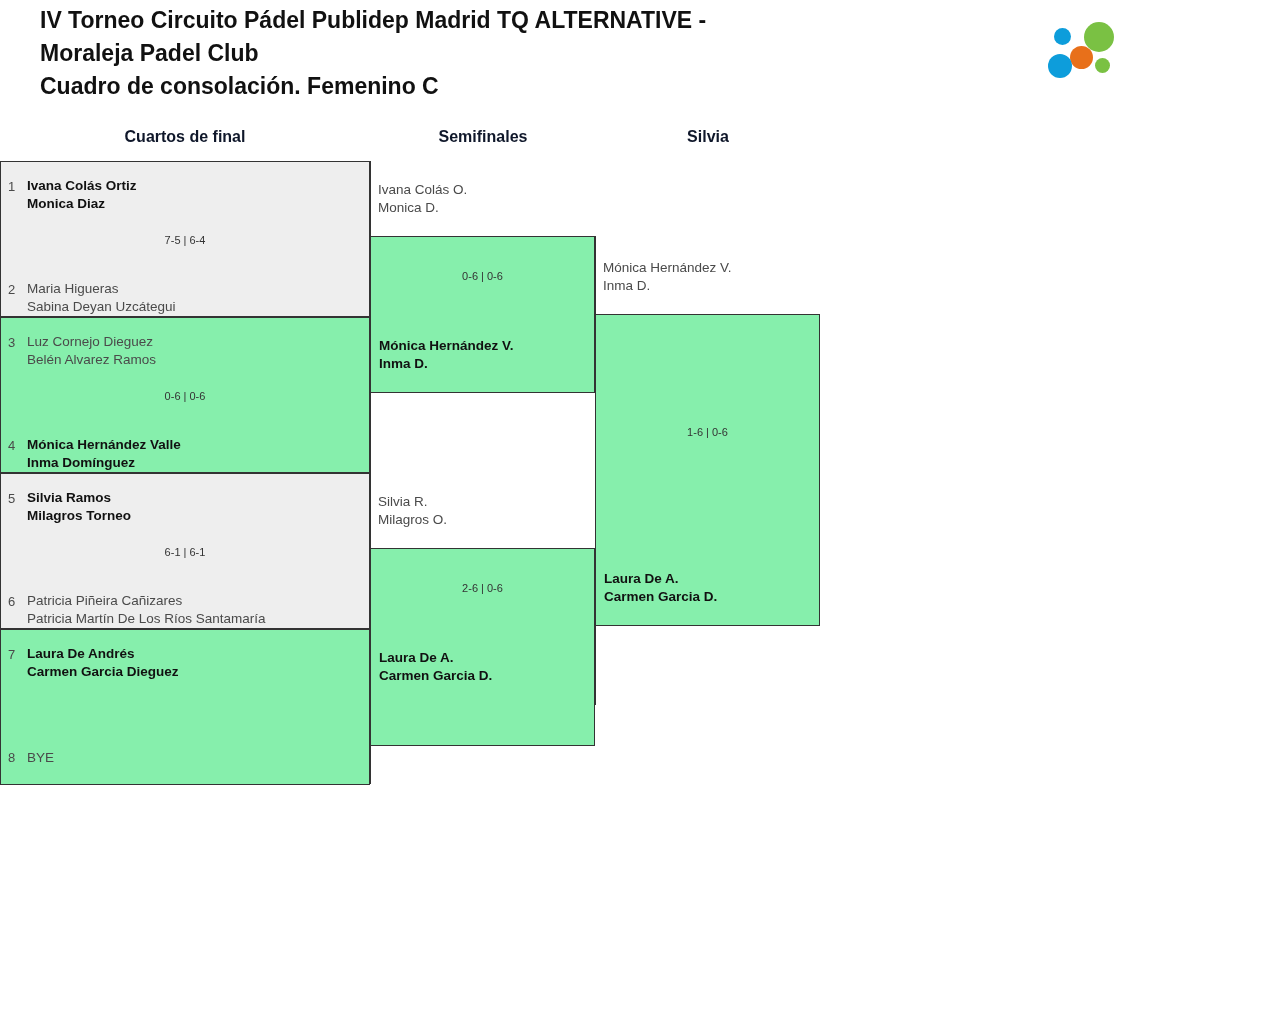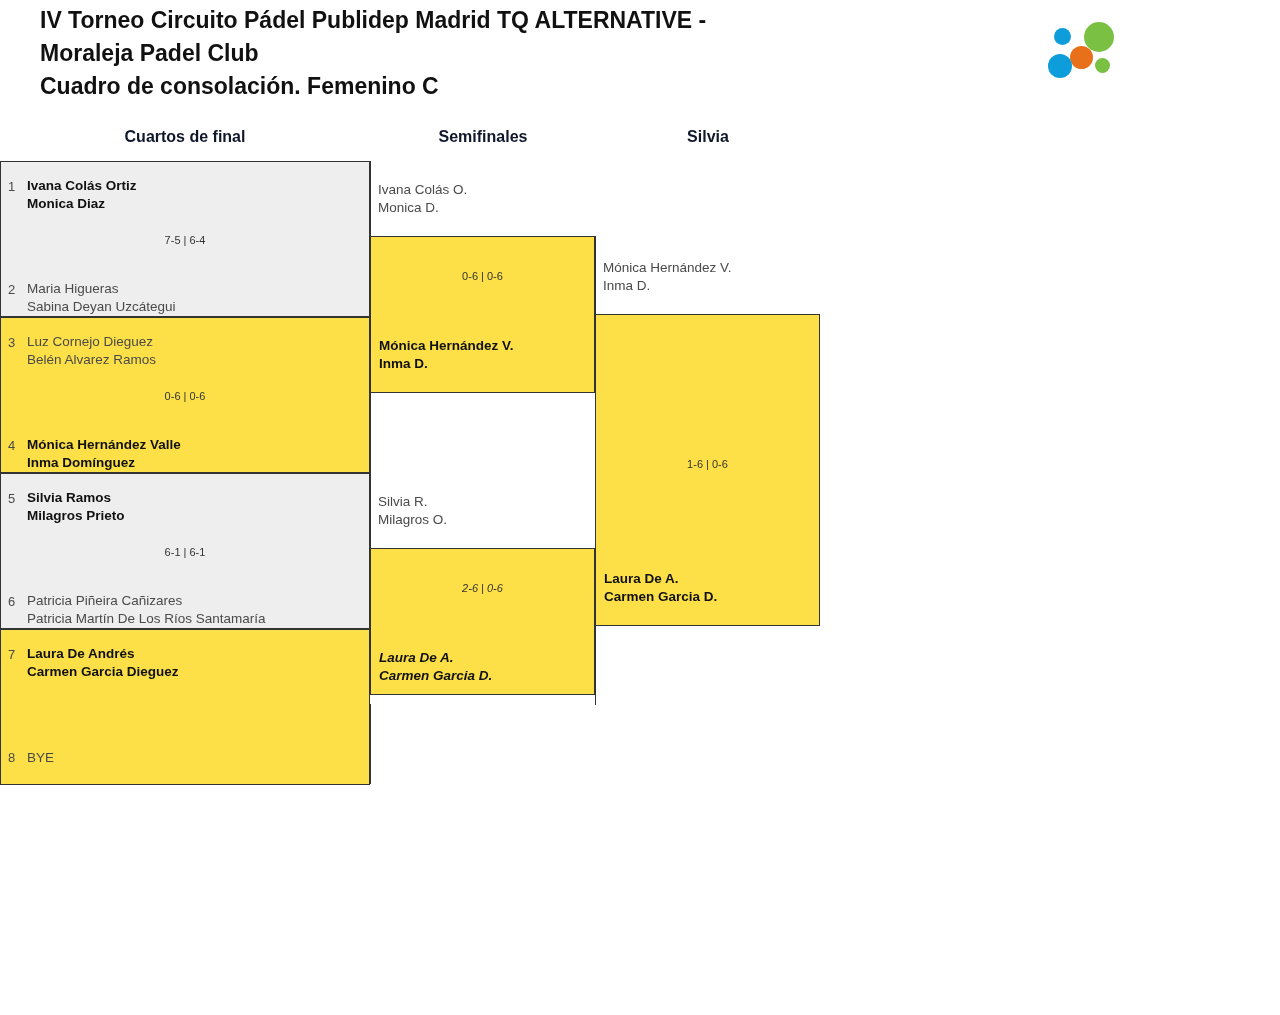--- a/index.html
+++ b/index.html
@@ -41,21 +41,21 @@
     text-align:center;white-space:nowrap;
   }
   #head-r1{left:85px;width:200px;}
   #head-r2{left:383px;width:200px;}
   #head-r3{left:608px;width:200px;}
 
   
   .match{position:absolute;box-sizing:border-box;}
   .match.boxed{border:1px solid #333333;}
   .match.grey{background:#eeeeee;}
-  .match.white{background:#fde047;}
+  .match.white{background:#86efac;}
 
   .seed{
     position:absolute;left:7px;
     font-size:13px;color:#4a4a4a;width:14px;text-align:left;
   }
   .team{position:absolute;left:26px;font-size:13.5px;line-height:18px;white-space:nowrap;}
   .team.win{font-weight:bold;color:#111111;}
   .team.lose{font-weight:normal;color:#4a4a4a;}
   .team .ln{display:block;}
   .score{
@@ -136,21 +136,21 @@
   <div class="team win t-bot">
     <span class="ln">Mónica Hernández Valle</span>
     <span class="ln">Inma Domínguez</span>
   </div>
 </div>
 
 <div class="match boxed grey r1" style="top:473px;">
   <div class="seed s-top">5</div>
   <div class="team win t-top">
     <span class="ln">Silvia Ramos</span>
-    <span class="ln">Milagros Prieto</span>
+    <span class="ln">Milagros Torneo</span>
   </div>
   <div class="score">6-1 | 6-1</div>
   <div class="seed s-bot">6</div>
   <div class="team lose t-bot">
     <span class="ln">Patricia Piñeira Cañizares</span>
     <span class="ln">Patricia Martín De Los Ríos Santamaría</span>
   </div>
 </div>
 
 <div class="match boxed white r1" style="top:629px;">
@@ -175,34 +175,34 @@
   <div class="team win" style="top:100px;left:8px;">
     <span class="ln">Mónica Hernández V.</span>
     <span class="ln">Inma D.</span>
   </div>
 </div>
 
 <div class="team lose r2" style="position:absolute;left:378px;top:493px;">
   <span class="ln">Silvia R.</span>
   <span class="ln">Milagros O.</span>
 </div>
-<div class="match boxed white r2" style="top:548px;height:147px;font-style:italic;">
+<div class="match boxed white r2" style="top:548px;height:198px;">
   <div class="score" style="top:33px;">2-6 | 0-6</div>
   <div class="team win" style="top:100px;left:8px;">
     <span class="ln">Laura De A.</span>
     <span class="ln">Carmen Garcia D.</span>
   </div>
 </div>
 
 <div class="team lose r3" style="position:absolute;left:603px;top:259px;">
   <span class="ln">Mónica Hernández V.</span>
   <span class="ln">Inma D.</span>
 </div>
 <div class="match boxed white r3" style="top:314px;height:312px;">
-  <div class="score" style="top:111px;margin-top:32px;">1-6 | 0-6</div>
+  <div class="score" style="top:111px;">1-6 | 0-6</div>
   <div class="team win" style="top:255px;left:8px;">
     <span class="ln">Laura De A.</span>
     <span class="ln">Carmen Garcia D.</span>
   </div>
 </div>
 
 <div class="conn" style="left:370px;top:161px;width:1px;height:78px;"></div>
 <div class="conn" style="left:370px;top:392px;width:1px;height:82px;"></div>
 <div class="conn" style="left:370px;top:473px;width:1px;height:78px;"></div>
 <div class="conn" style="left:370px;top:704px;width:1px;height:80px;"></div>

